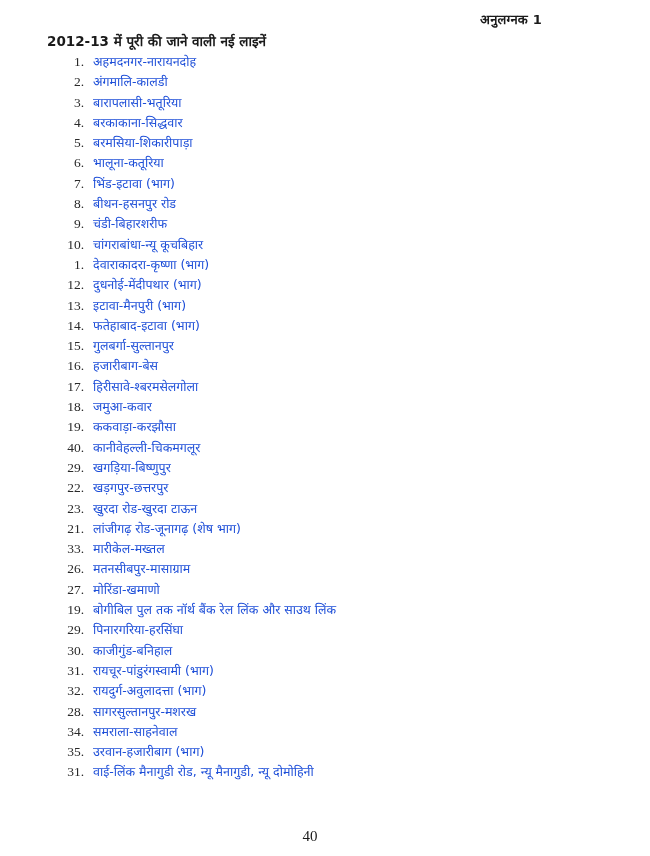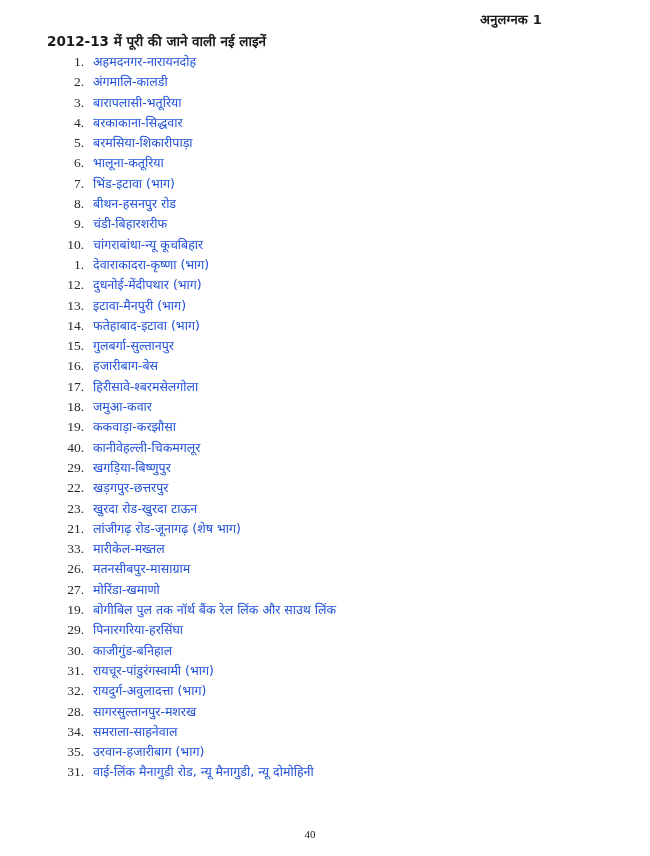--- a/index.html
+++ b/index.html
@@ -59,21 +59,21 @@
     font-size: 12.5px;
     color: #1d4ed8;
   }
   .page-number {
     position: absolute;
     left: 0;
     width: 620px;
     top: 828px;
     text-align: center;
     font-family: "Liberation Serif", serif;
-    font-size: 11px;
+    font-size: 15px;
   }
 </style>
 </head>
 <body>
 
 <div class="annex-label">अनुलग्नक 1</div>
 <div class="doc-title">2012-13 में पूरी की जाने वाली नई लाइनें</div>
 
 <ol class="line-list">
   <li class="line-item">

